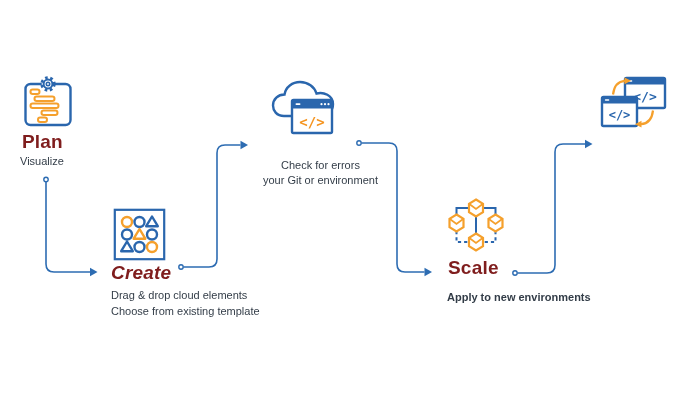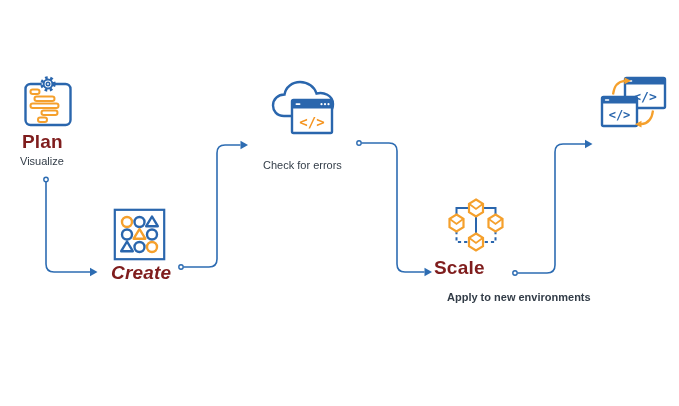--- a/index.html
+++ b/index.html
@@ -83,35 +83,40 @@
 
     <circle class="bs" cx="15" cy="27.5" r="5" stroke-width="2.4"></circle>
     <path class="os" d="M27.5,22 L33.3,31.7 H21.7 Z" stroke-width="2.4" stroke-linejoin="round"></path>
     <circle class="bs" cx="40" cy="27.5" r="5" stroke-width="2.4"></circle>
 
     <path class="bs" d="M15,34.5 L20.8,44.2 H9.2 Z" stroke-width="2.4" stroke-linejoin="round"></path>
     <circle class="bs" cx="27.5" cy="40" r="5" stroke-width="2.4"></circle>
     <circle class="os" cx="40" cy="40" r="5" stroke-width="2.4"></circle>
   </svg>
   <div class="abs step-title" style="left:111px;top:262px;font-style:italic;">Create</div>
+  <div class="abs step-desc" style="left:111px;top:288px;line-height:15.5px;">
+    <span class="desc-line">Drag &amp; drop cloud elements</span>
+    <span class="desc-line">Choose from existing template</span>
+  </div>
 
   <svg class="abs" style="left:271px;top:79px;" width="66" height="58" viewBox="0 0 66 58">
     <path class="bs wf" stroke-width="2.4" d="M13,37 C5.5,37 2,31.5 2,26.5 C2,20 7,15.5 13.5,15.5 C14.5,8 21.5,3 29,3 C37,3 43.5,8 45.5,14.5 C52.5,12.5 62,16.5 62,25 C62,31 58,36.5 50.5,37 Z"></path>
     <g>
       <rect class="bs wf" x="21" y="21" width="40" height="33" rx="1.5" stroke-width="2.4"></rect>
       <rect x="21" y="21" width="40" height="8.5" fill="#2a66ad"></rect>
       <rect x="24.5" y="24.2" width="5" height="1.8" rx="0.9" fill="#ffffff"></rect>
       <circle cx="50.5" cy="25.2" r="1.1" fill="#ffffff"></circle>
       <circle cx="54" cy="25.2" r="1.1" fill="#ffffff"></circle>
       <circle cx="57.5" cy="25.2" r="1.1" fill="#ffffff"></circle>
       <text class="icon-code" x="41" y="47.5" text-anchor="middle" font-size="14" fill="#f5941f">&lt;/&gt;</text>
     </g>
   </svg>
   <div class="abs step-desc" style="left:263px;top:158px;line-height:14.5px;text-align:center;">
     <span class="desc-line">Check for errors</span>
+    <span class="desc-line">your Git or environment</span>
   </div>
 
   <svg class="abs" style="left:447px;top:196px;" width="58" height="58" viewBox="0 0 58 58">
 
     <path class="bs" stroke-width="2" d="M9.5,18 V12 H22"></path>
     <path class="bs" stroke-width="2" d="M48.5,18 V12 H36"></path>
     <path class="bs" stroke-width="2" d="M29,20 V38"></path>
 
     <path class="bs" stroke-width="2" stroke-dasharray="3.2 3" d="M9.5,35 V46 H22"></path>
     <path class="bs" stroke-width="2" stroke-dasharray="3.2 3" d="M48.5,35 V46 H36"></path>
@@ -126,21 +131,21 @@
     </g>
     <g>
       <path class="os wf" stroke-width="2.2" d="M48.5,18.5 L55.5,22.8 V31.2 L48.5,35.5 L41.5,31.2 V22.8 Z"></path>
       <path class="os" stroke-width="1.8" d="M41.5,22.8 L48.5,28 L55.5,22.8"></path>
     </g>
     <g>
       <path class="os wf" stroke-width="2.2" d="M29,37.5 L36,41.8 V50.2 L29,54.5 L22,50.2 V41.8 Z"></path>
       <path class="os" stroke-width="1.8" d="M22,41.8 L29,47 L36,41.8"></path>
     </g>
   </svg>
-  <div class="abs step-title" style="left:434px;top:257px;">Scale</div>
+  <div class="abs step-title" style="left:448px;top:257px;">Scale</div>
   <div class="abs step-desc" style="left:447px;top:291px;font-weight:bold;">Apply to new environments</div>
 
   <svg class="abs" style="left:598px;top:71px;" width="70" height="62" viewBox="0 0 70 62">
 
     <g>
       <rect class="bs wf" x="27" y="7" width="40" height="30" rx="1.5" stroke-width="2.4"></rect>
       <rect x="27" y="7" width="40" height="6.5" fill="#2a66ad"></rect>
       <rect x="29.8" y="9.2" width="4.5" height="1.6" rx="0.8" fill="#ffffff"></rect>
       <text class="icon-code" x="47" y="29.5" text-anchor="middle" font-size="13" fill="#2a66ad">&lt;/&gt;</text>
     </g>

